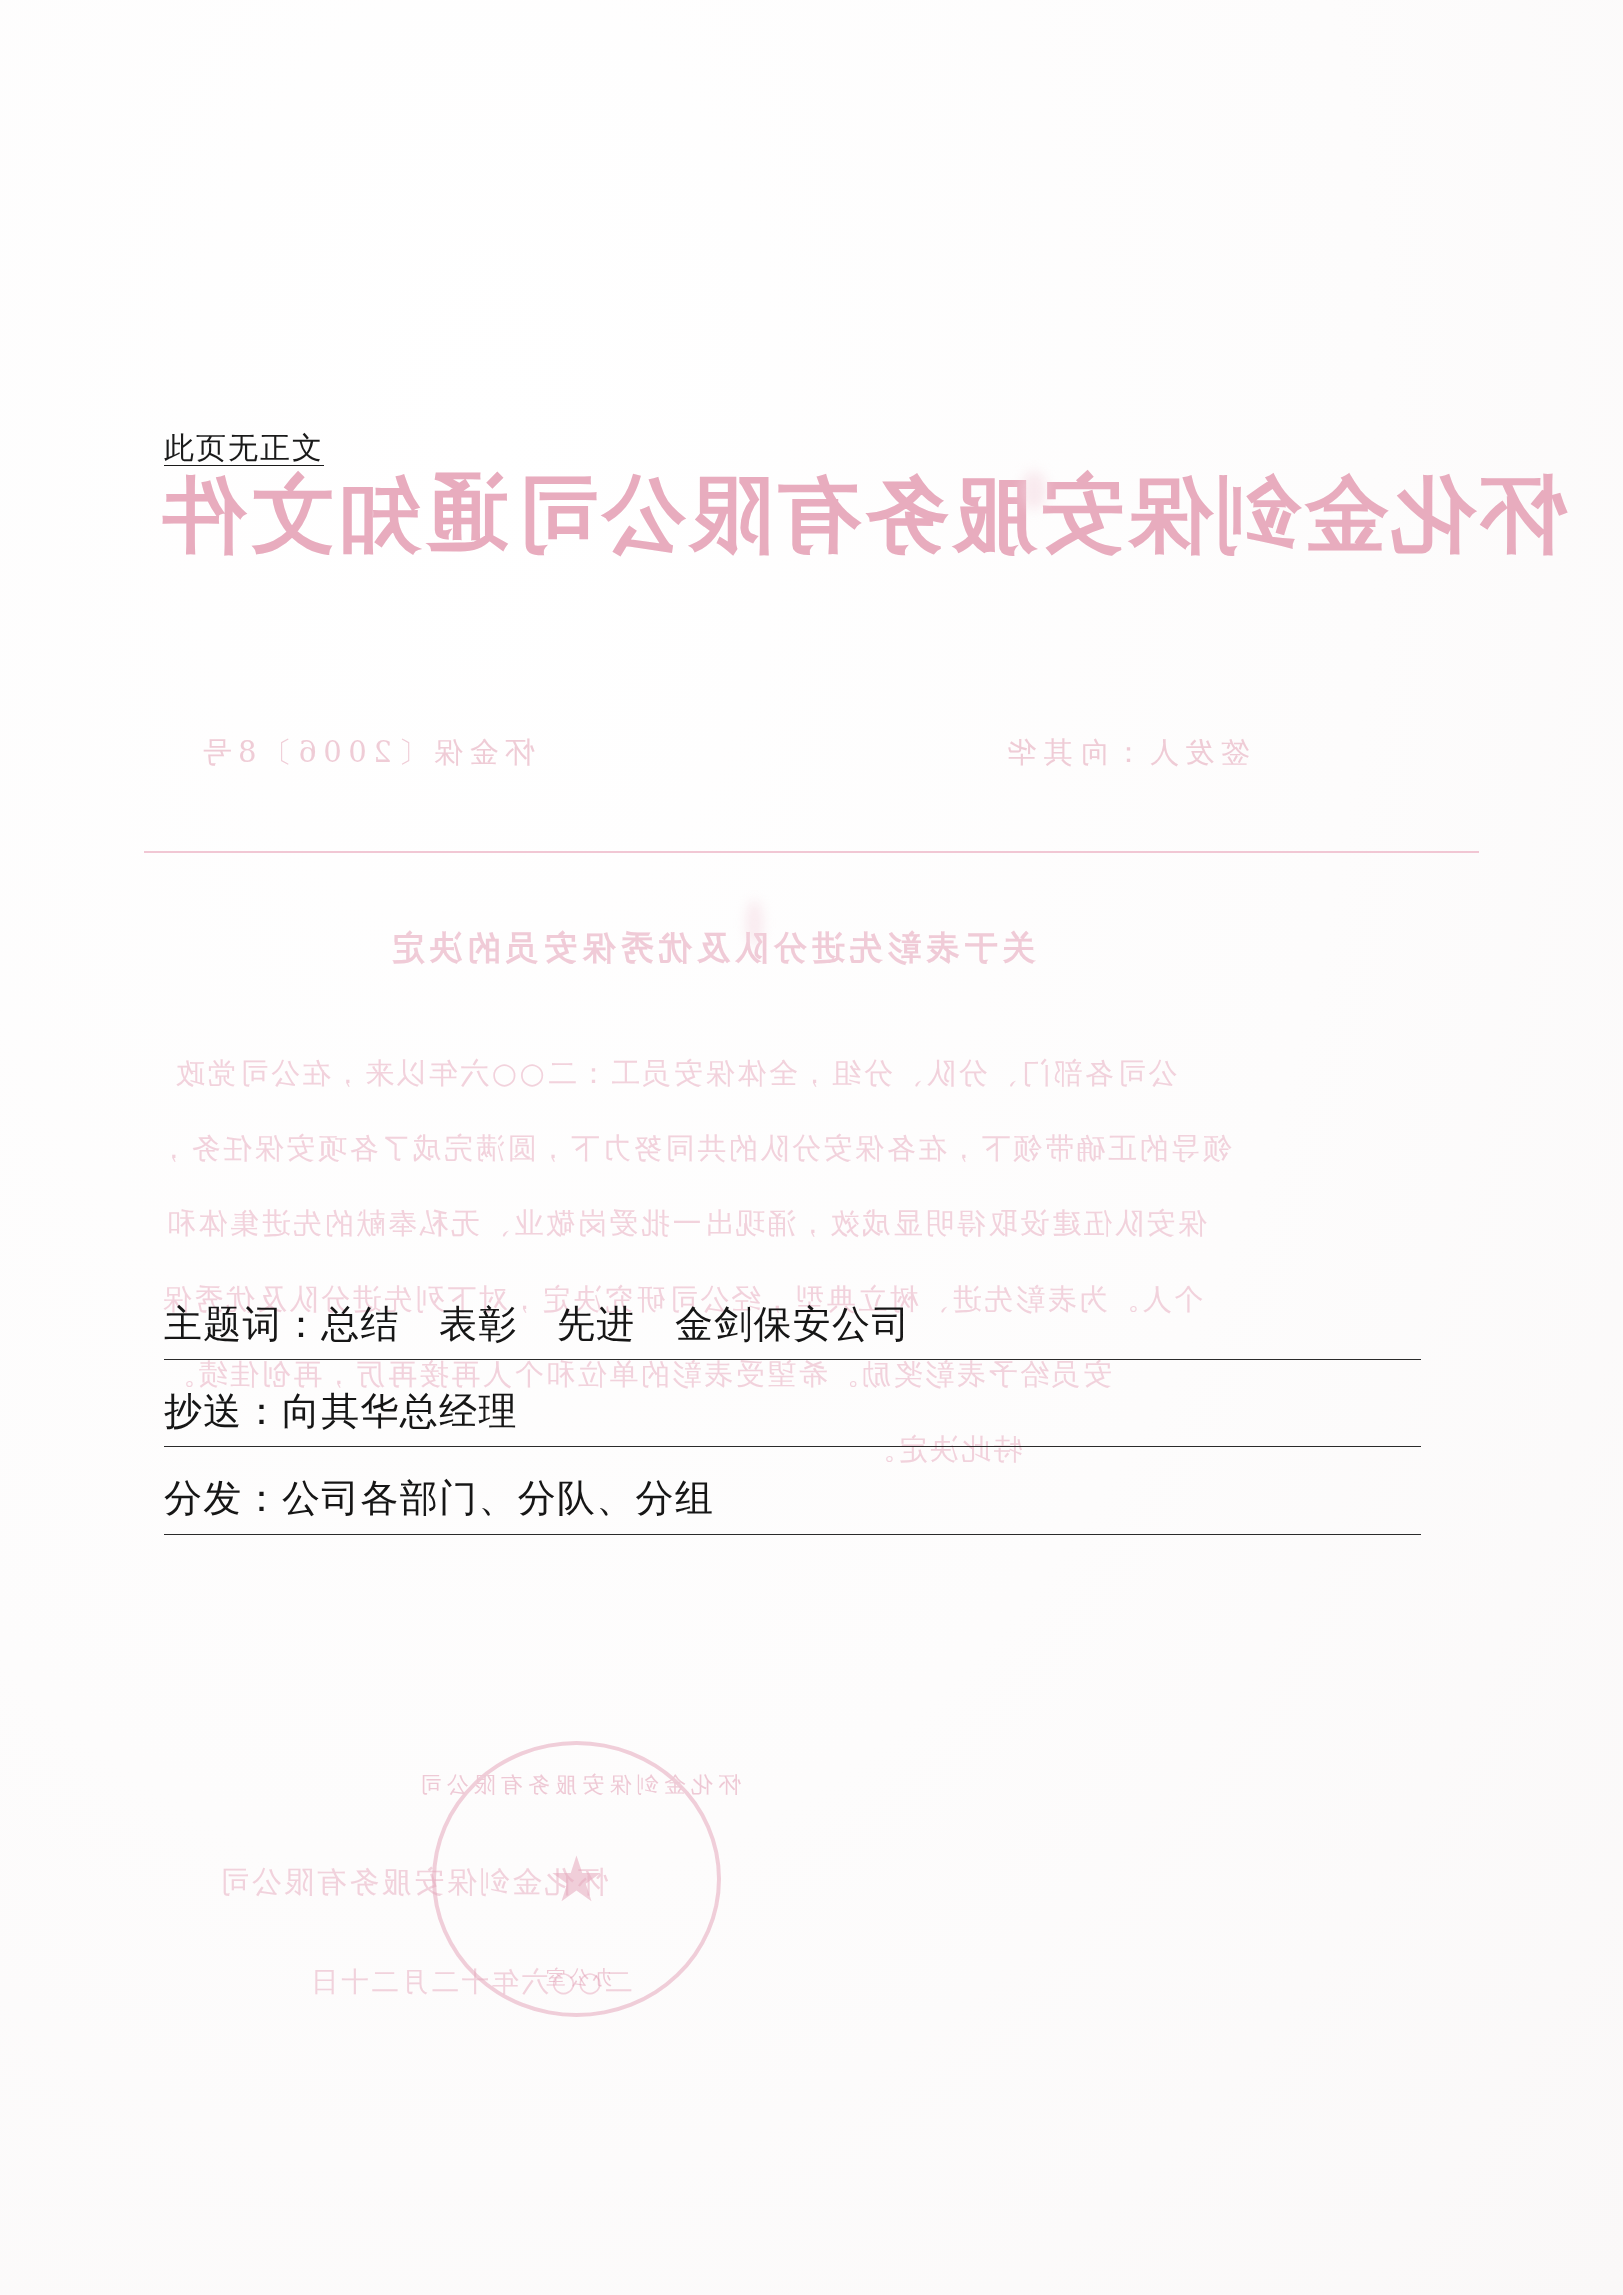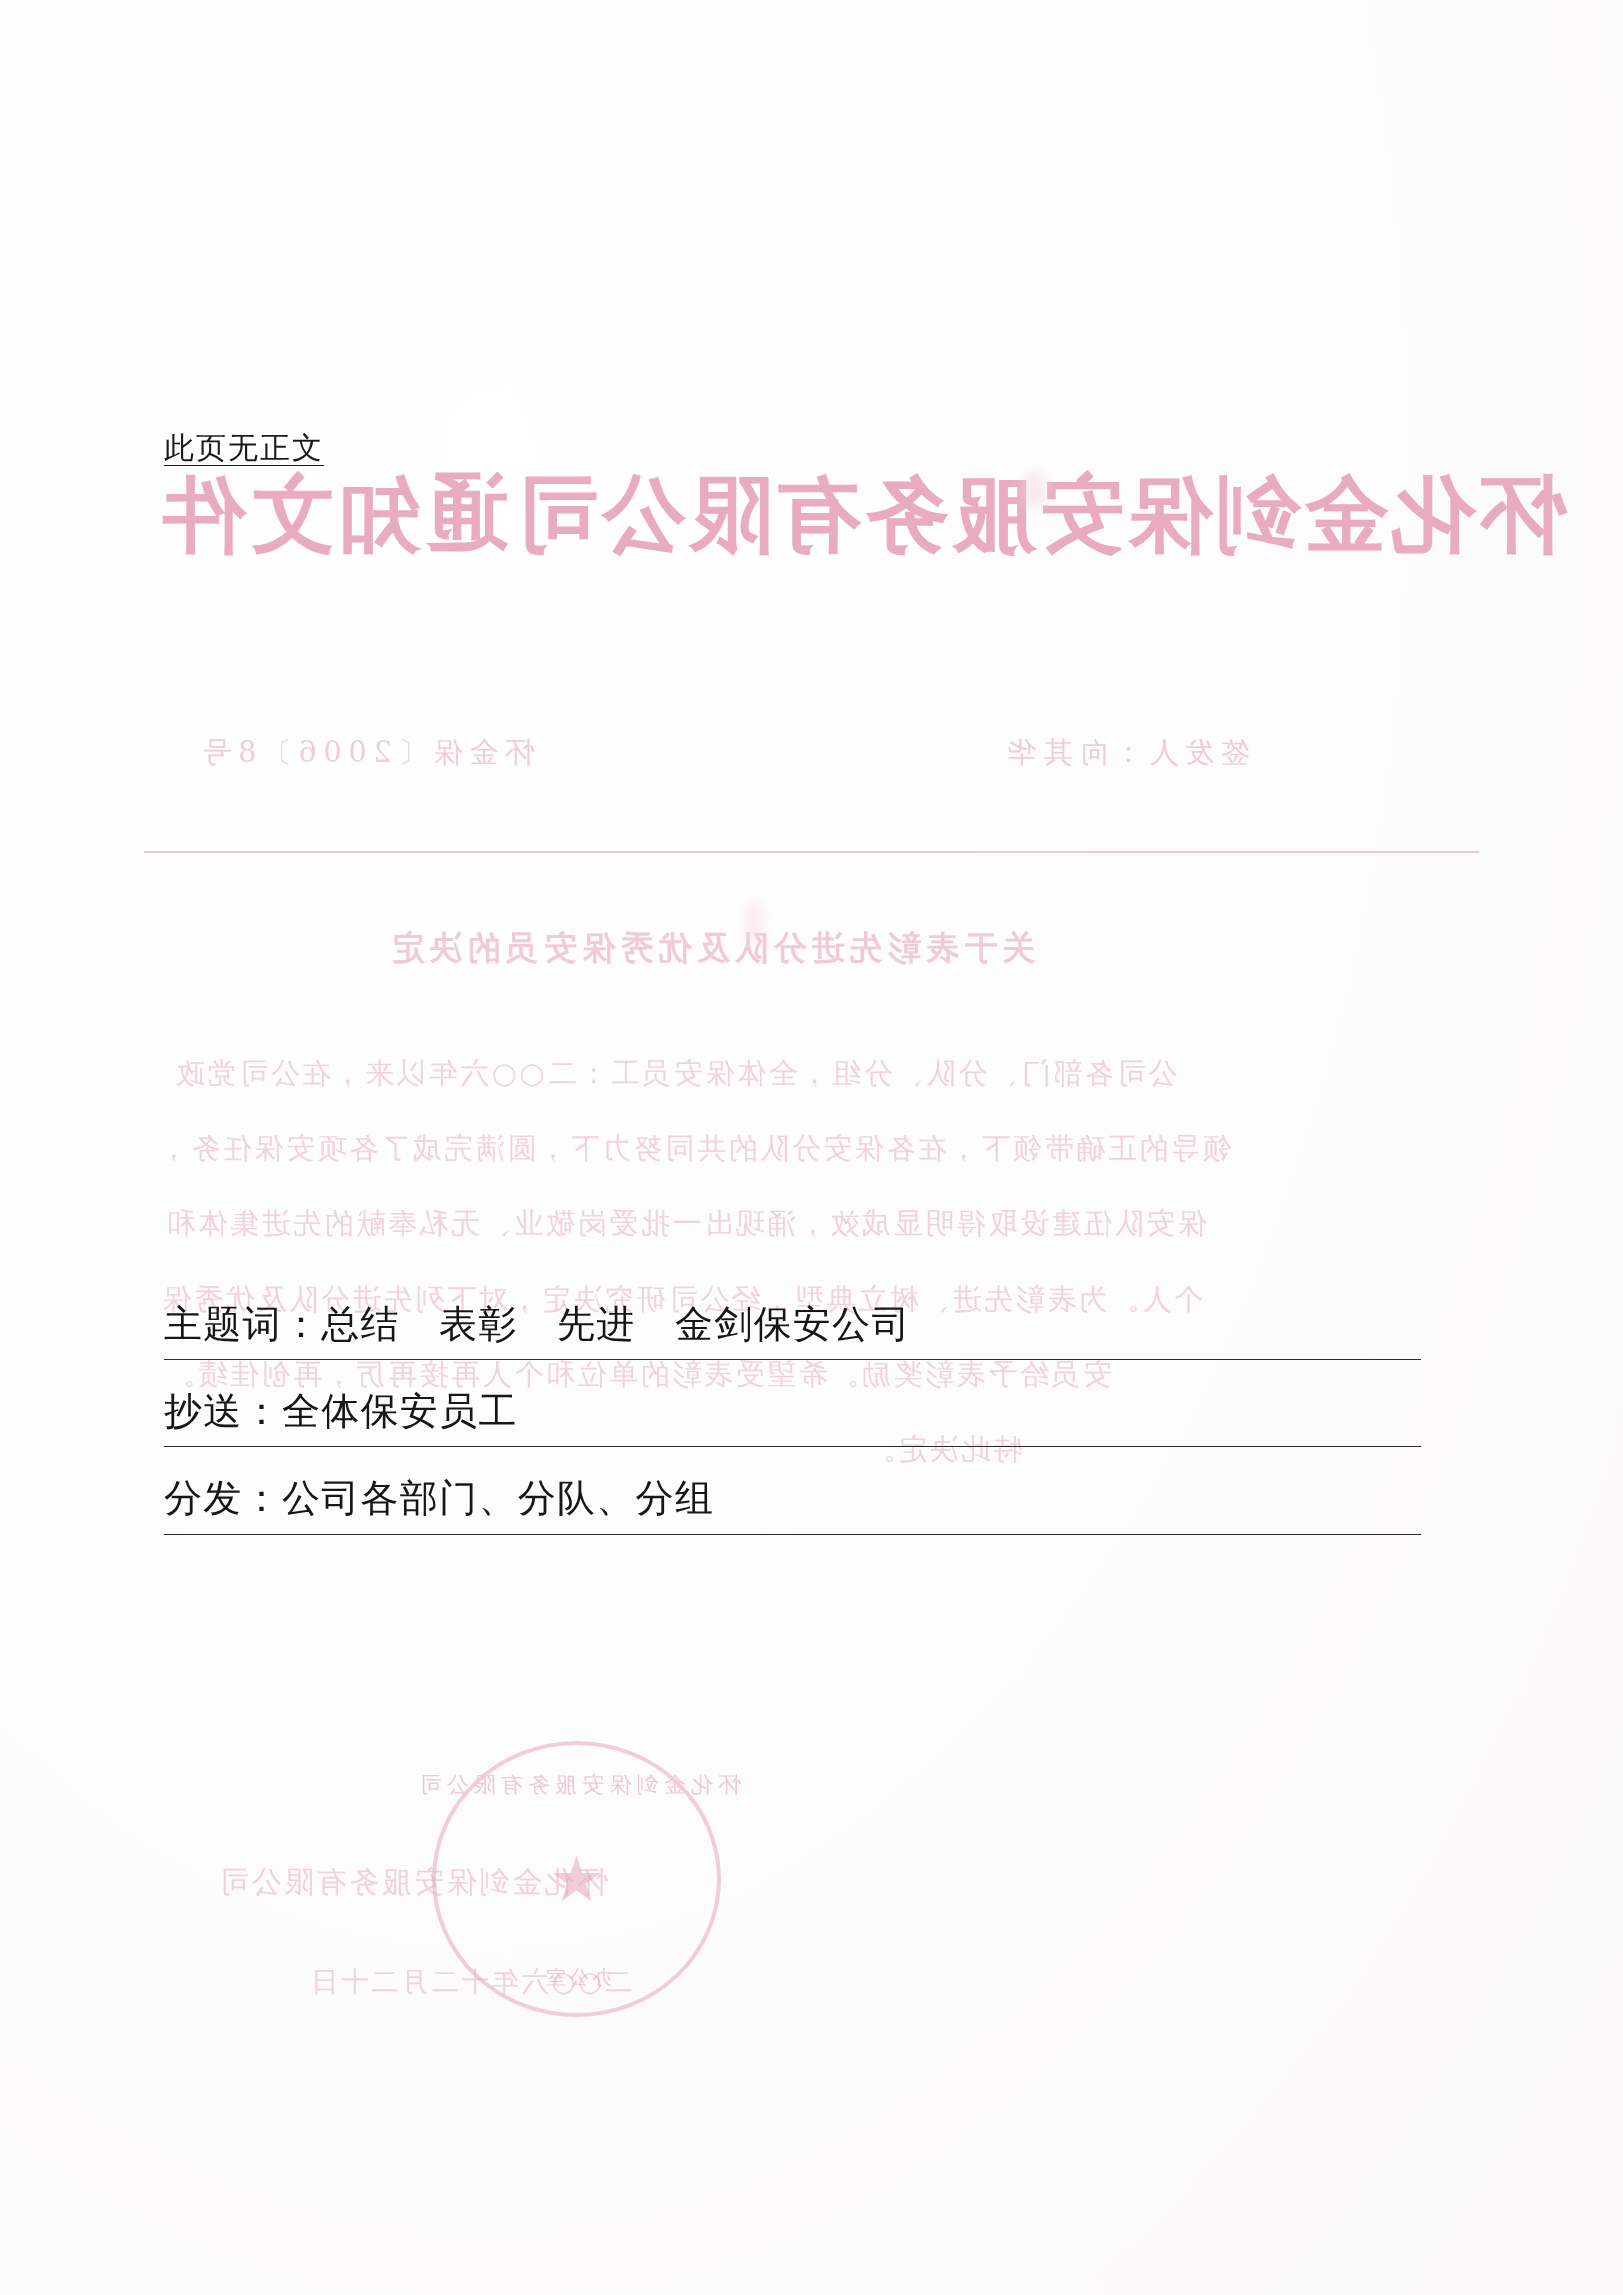--- a/index.html
+++ b/index.html
@@ -187,20 +187,20 @@
   <div class="smudge" style="left:1021px; top:471px; width:26px; height:39px;"></div>
   <div class="smudge" style="left:746px; top:900px; width:17px; height:46px;"></div>
 
   <div class="front note-top" style="left:164px; top:396px;">此页无正文</div>
 
   <div class="kw-block">
     <div class="kw-row">
       <span class="label">主题词：</span><span class="val">总结　表彰　先进　金剑保安公司</span>
     </div>
     <div class="kw-row">
-      <span class="label">抄送：</span><span class="val">全体保安员工</span>
+      <span class="label">抄送：</span><span class="val">向其华总经理</span>
     </div>
     <div class="kw-row">
       <span class="label">分发：</span><span class="val">公司各部门、分队、分组</span>
     </div>
   </div>
 </div>
 
 
 </body></html>

